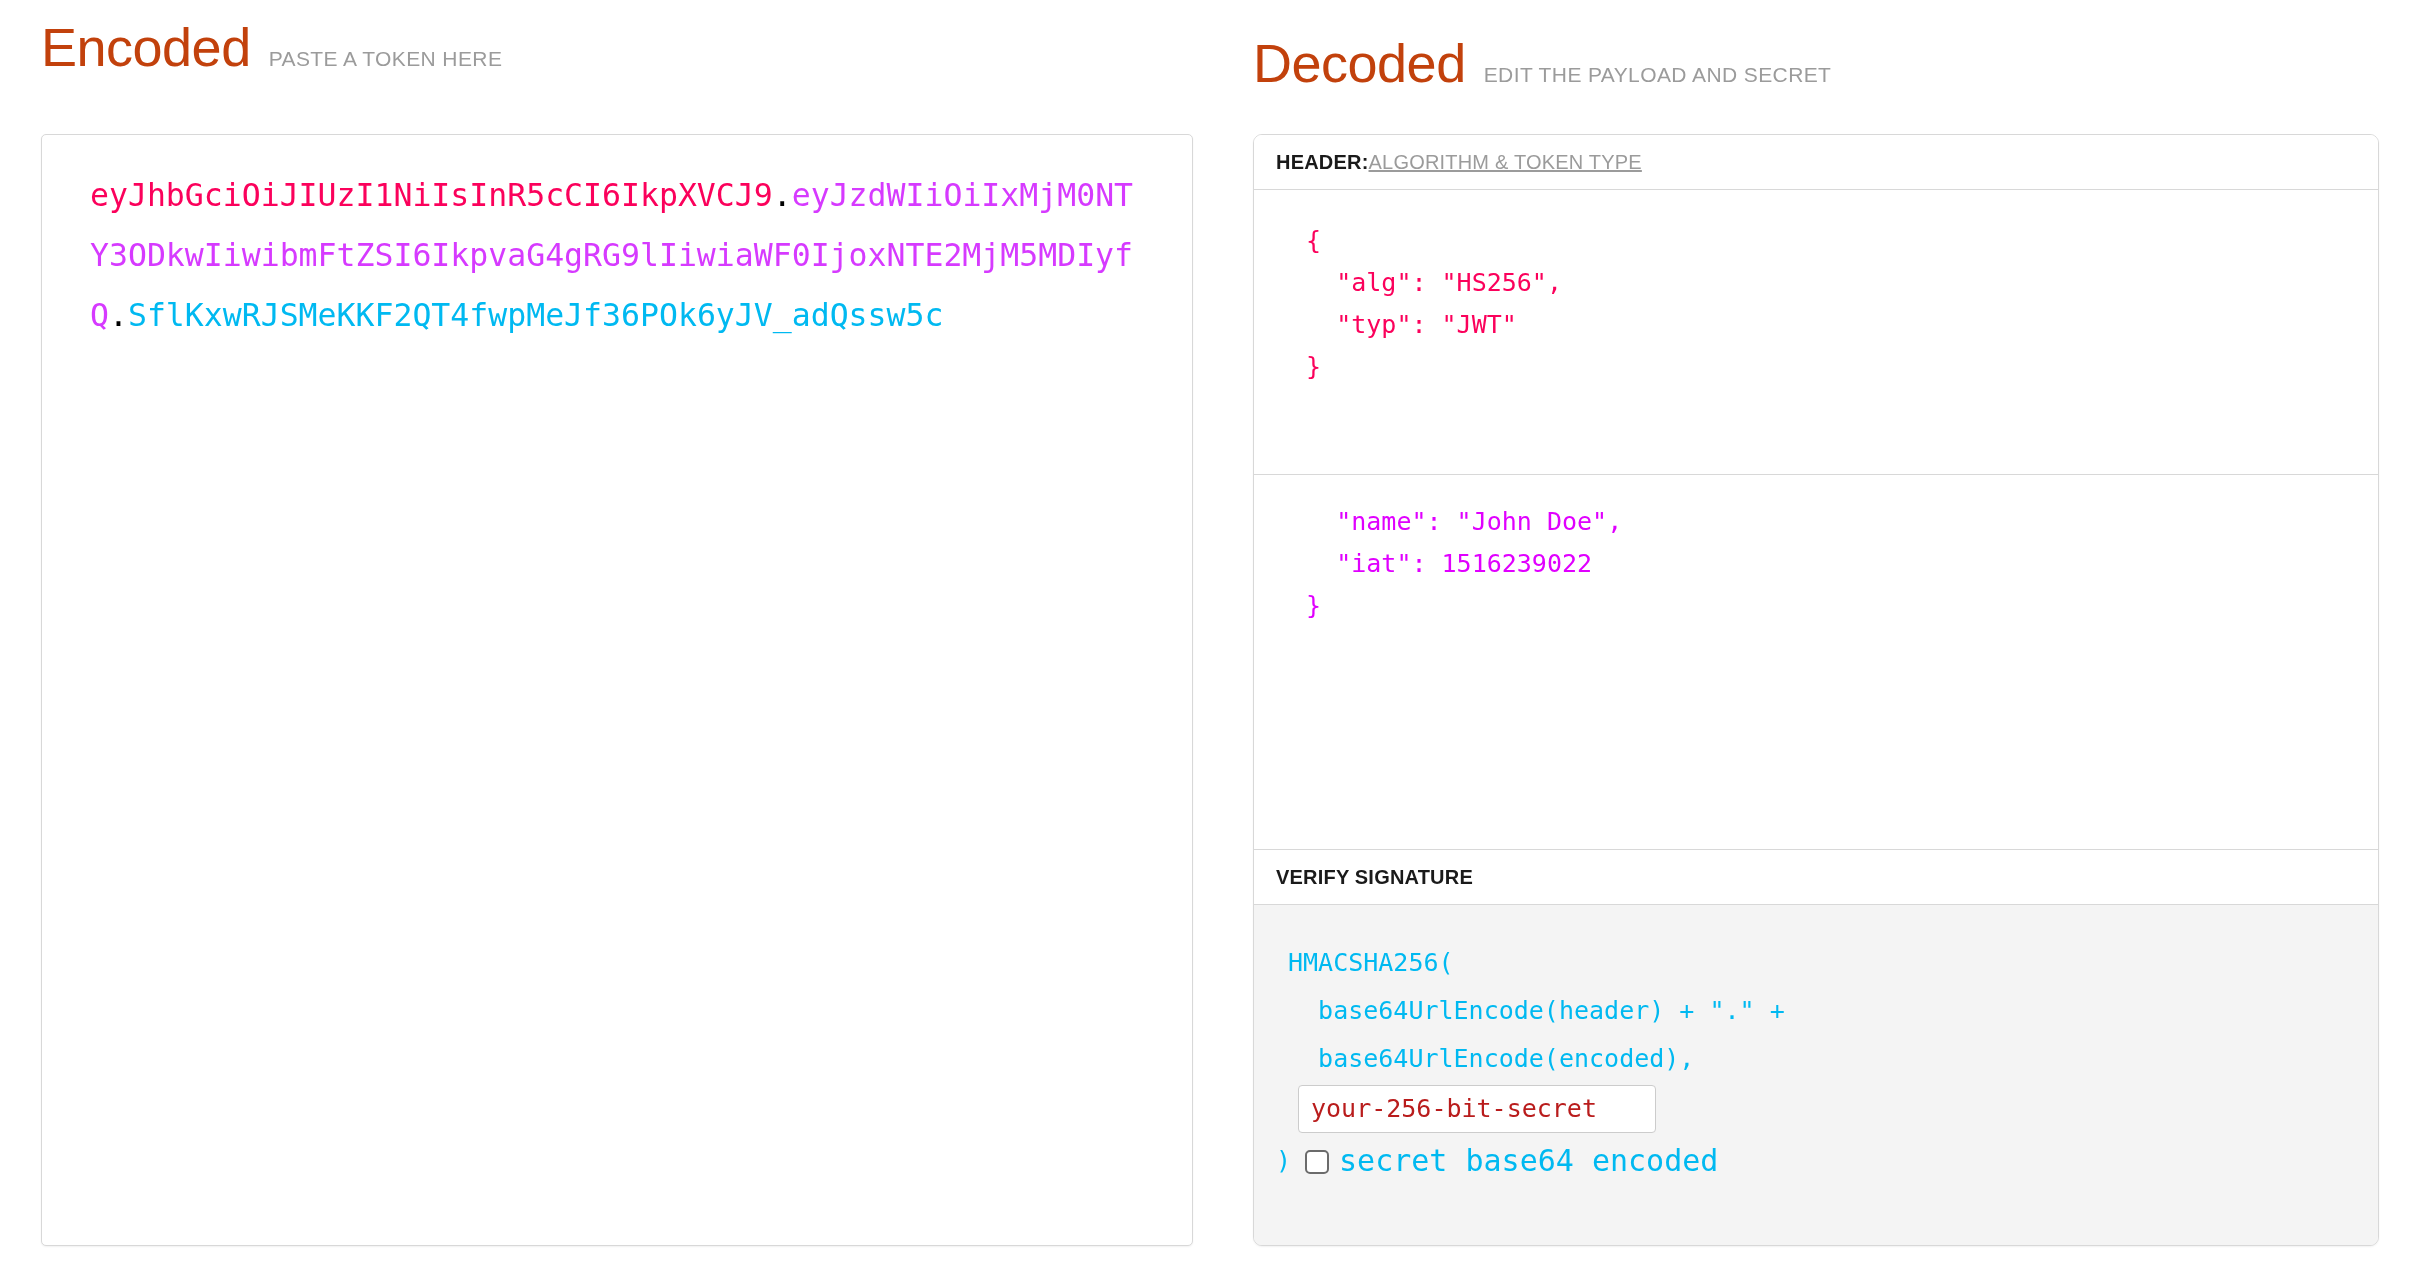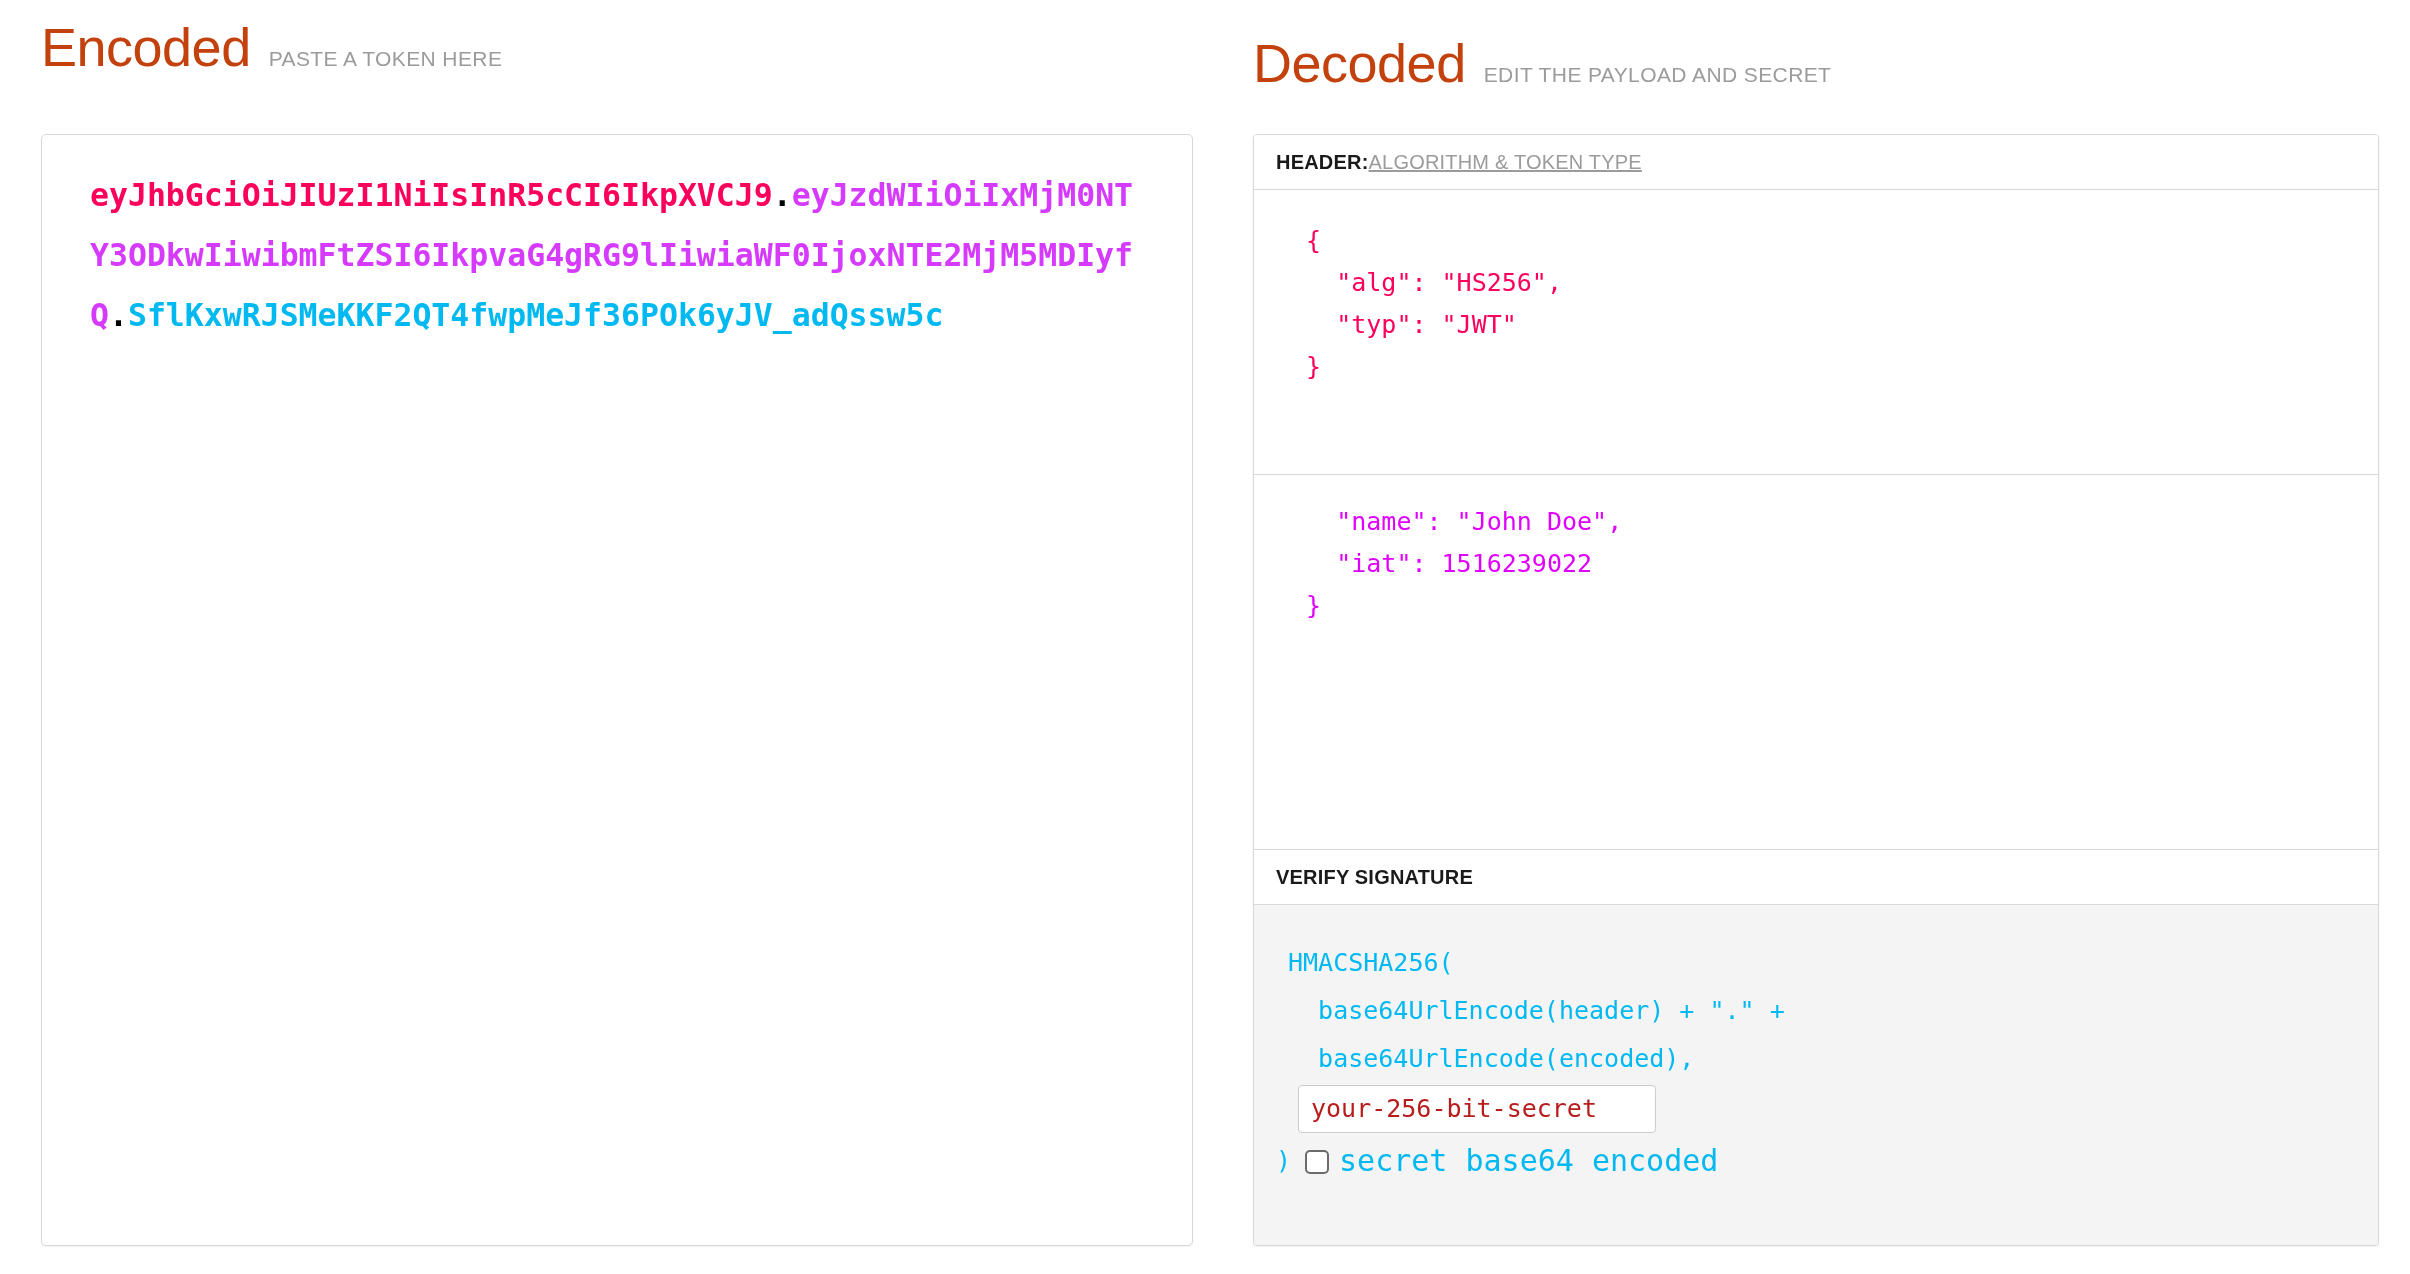--- a/index.html
+++ b/index.html
@@ -74,37 +74,36 @@
     padding: 30px 48px;
     overflow: hidden;
   }
   .token {
     font-family: "DejaVu Sans Mono", "Liberation Mono", monospace;
     font-size: 31.5px;
     line-height: 60px;
     word-break: break-all;
     white-space: pre-wrap;
     letter-spacing: 0px;
-    font-weight: bold;
   }
   .seg-header    { color: #fb015b; }
   .seg-payload   { color: #d63aff; }
   .seg-signature { color: #00b9f1; }
   .seg-dot       { color: #000000; }
 
   
   .decoded-box {
     position: absolute;
     left: 1253px;
     top: 134px;
     width: 1126px;
     height: 1112px;
     background: #ffffff;
     border: 1px solid #d8d8d8;
-    border-radius: 4px;
+    border-radius: 9px;
     box-shadow: 0 1px 2px rgba(0,0,0,0.06);
     overflow: hidden;
     display: flex;
     flex-direction: column;
   }
 
   .dec-label {
     flex: 0 0 auto;
     height: 55px;
     display: flex;

